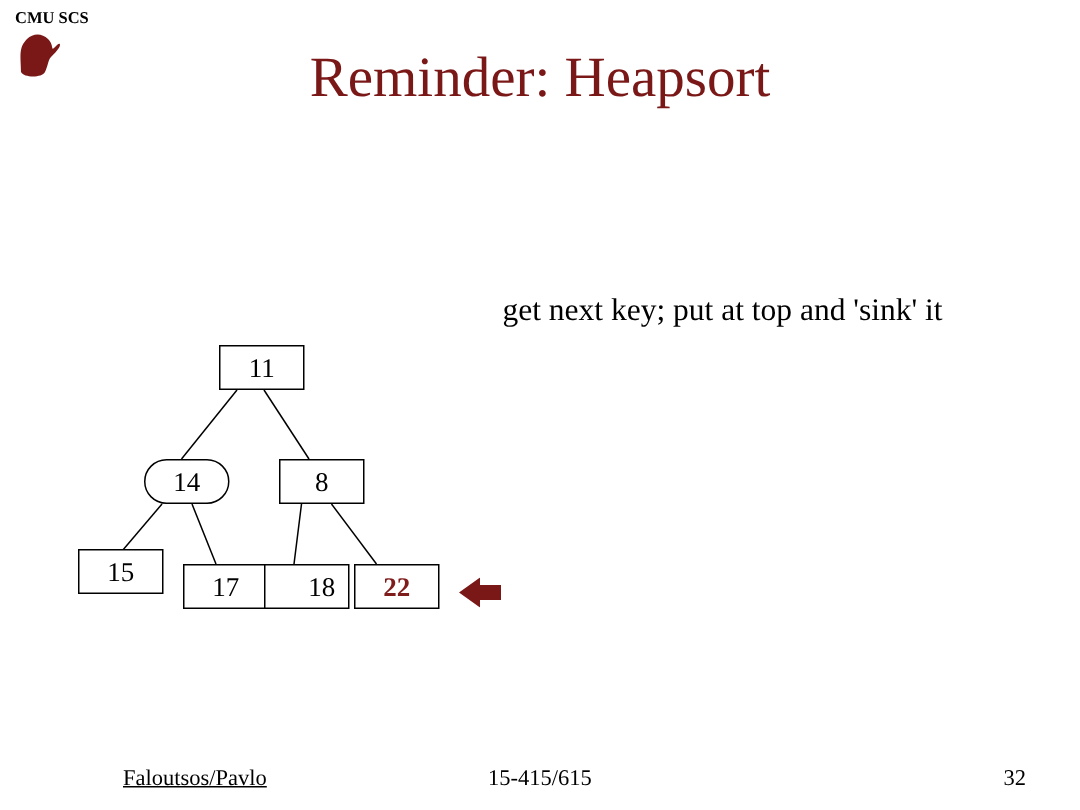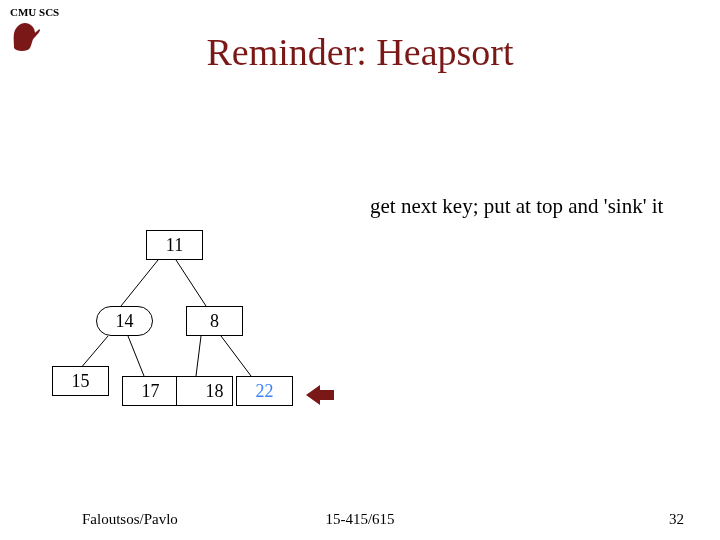--- a/index.html
+++ b/index.html
@@ -37,60 +37,60 @@
     text-align: center;
     font-size: 38px;
     color: #7a1818;
   }
   .step-text {
     position: absolute;
     top: 194px;
     left: 335px;
     font-size: 21px;
     color: #000;
-    margin-left: 35px;
   }
   .tree-area {
     position: absolute;
     top: 230px;
     left: 46px;
     width: 300px;
     height: 200px;
   }
   .node {
     position: absolute;
     width: 57px;
     height: 30px;
     border: 1px solid #000;
     background: #fff;
     display: flex;
     align-items: center;
     justify-content: center;
     font-size: 18px;
     z-index: 2;
   }
-  .node.hl { color: #3b82f6; font-weight: normal; }
+  .node.hl { color: #7f1d1d; font-weight: bold; }
   .arrow-left {
     position: absolute;
     top: 155px;
     left: 260px;
     z-index: 3;
   }
   svg.edges {
     position: absolute;
     top: 0;
     left: 0;
     z-index: 1;
   }
   .footer-left {
     position: absolute;
     bottom: 12px;
     left: 82px;
     font-size: 15px;
     color: #000;
+    text-decoration: underline;
   }
   .footer-center {
     position: absolute;
     bottom: 12px;
     left: 0;
     width: 100%;
     text-align: center;
     font-size: 15px;
     color: #000;
   }

